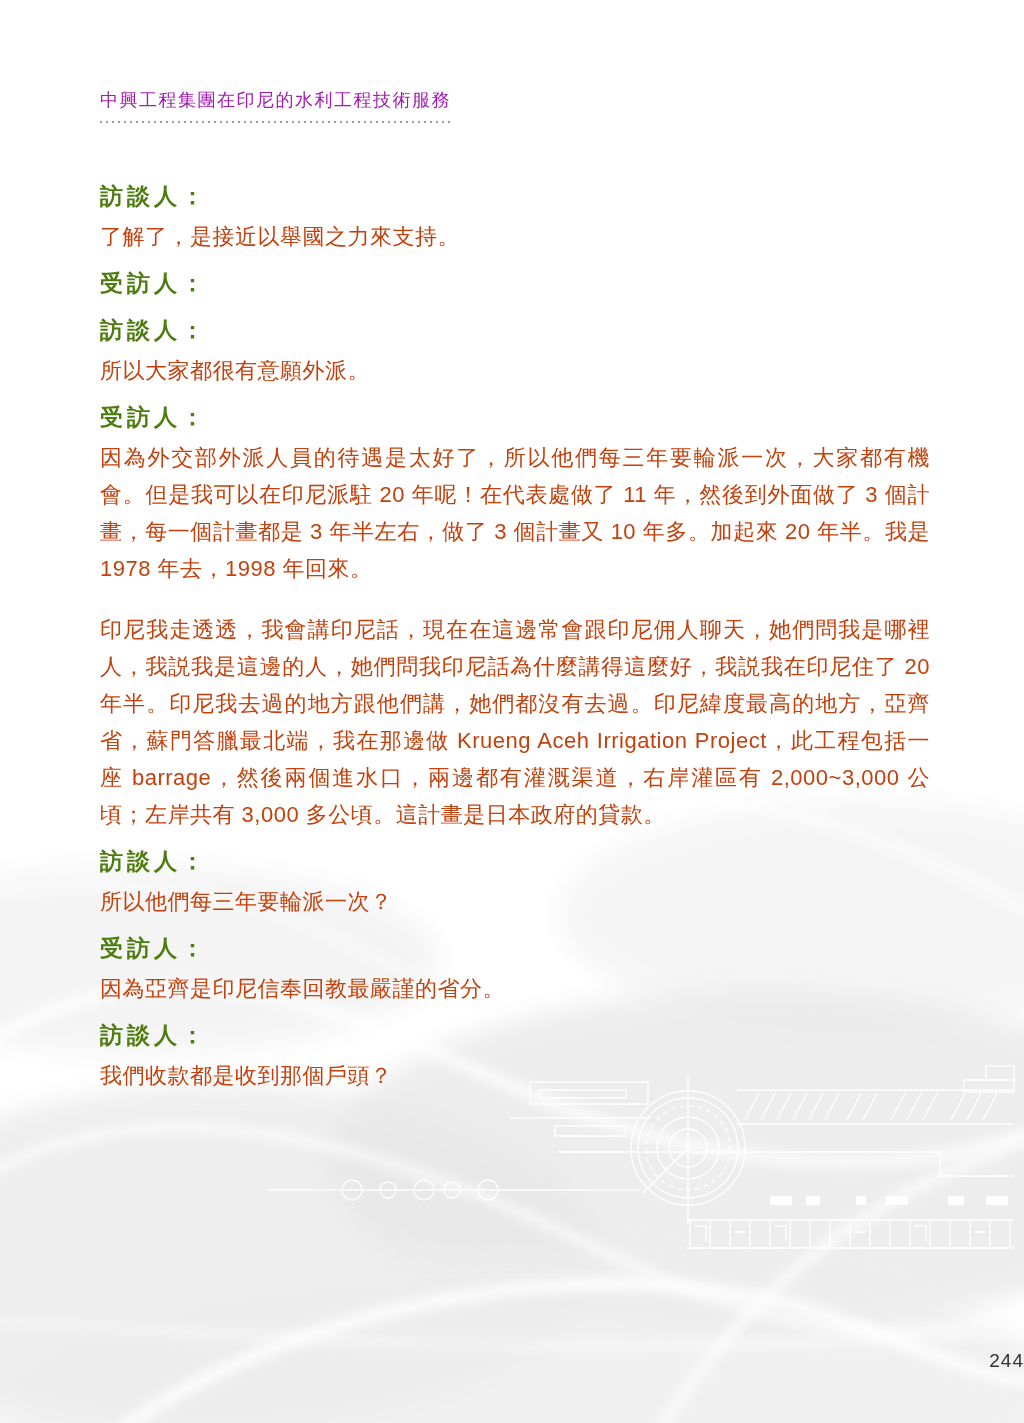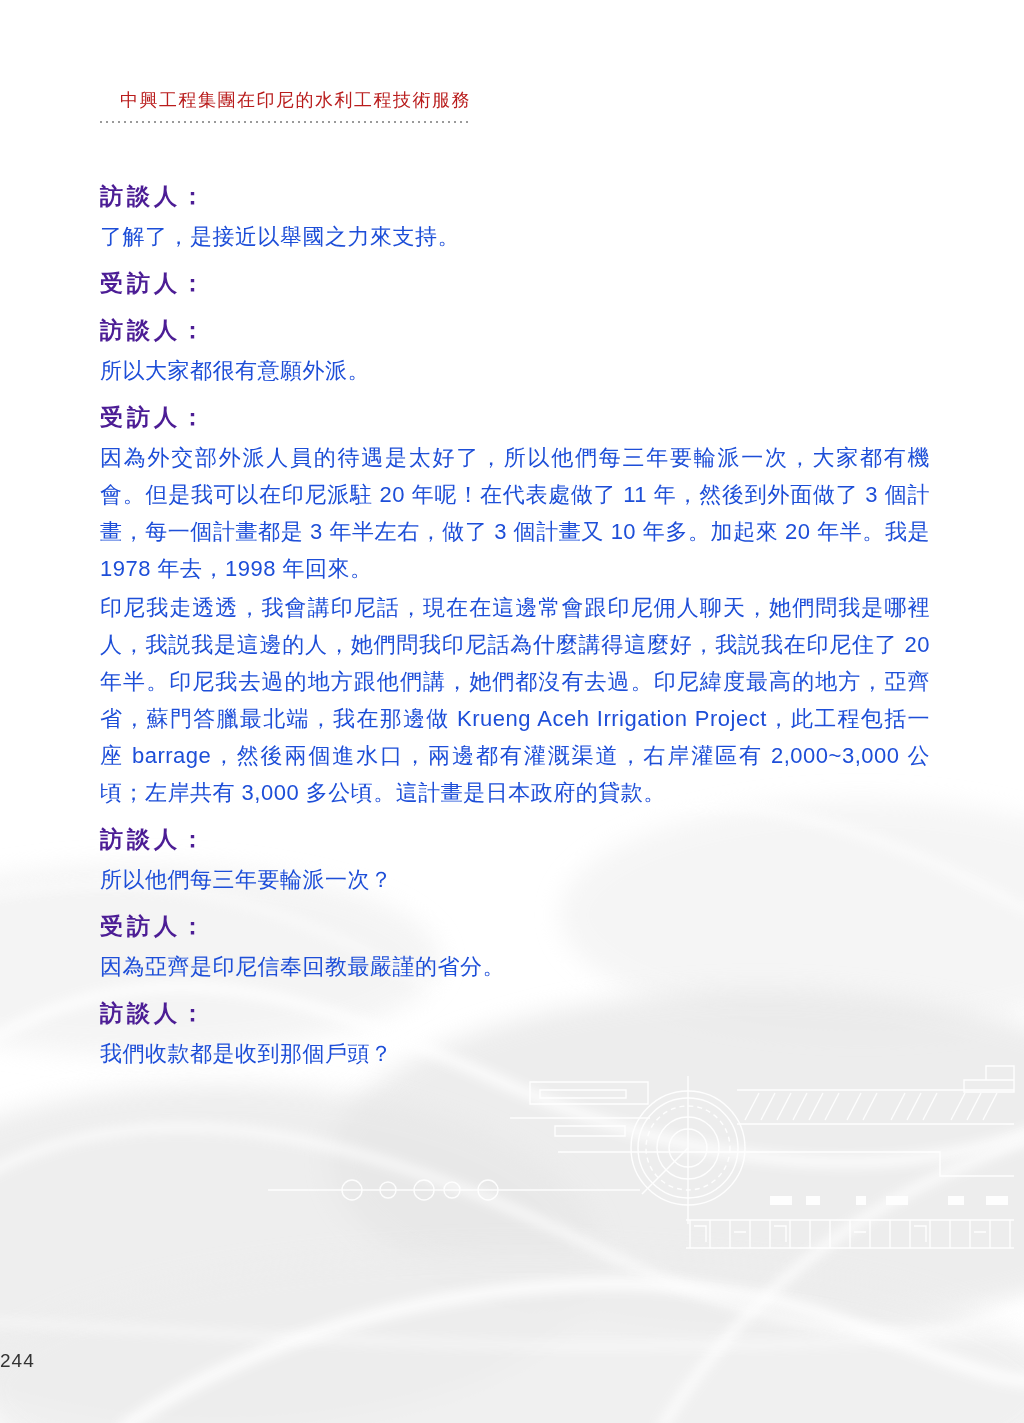--- a/index.html
+++ b/index.html
@@ -9,45 +9,45 @@
     background:#ffffff;
     overflow:hidden;
     font-family:"Liberation Sans","DejaVu Sans",sans-serif;
   }
   .bg{position:absolute;left:0;top:0;z-index:0;}
   .running-header{
     position:absolute;left:100px;top:88px;z-index:2;
     display:inline-block;
   }
   .running-title{
-    font-size:18px;color:#b91c1c;letter-spacing:1.5px;
-    padding-bottom:9px;white-space:nowrap;margin-left:20px;
+    font-size:18px;color:#a21caf;letter-spacing:1.5px;
+    padding-bottom:9px;white-space:nowrap;
   }
   .dotted-rule{
     height:2px;width:100%;
     background-image:repeating-linear-gradient(90deg,#9a9a9a 0 2px,transparent 2px 6px);
   }
   .transcript{
     position:absolute;left:100px;right:94px;top:168px;z-index:2;
   }
   .speaker{
-    font-size:23px;font-weight:bold;color:#4c1d95;
+    font-size:23px;font-weight:bold;color:#4d7c0f;
     letter-spacing:4px;line-height:37px;
     margin:10px 0 3px 0;
   }
   .para{
-    font-size:22px;color:#1d4ed8;line-height:37px;
+    font-size:22px;color:#c2410c;line-height:37px;
     letter-spacing:0.5px;
     text-align:justify;text-justify:inter-ideograph;
     margin:0;
   }
-  .para-gap{margin-top:2px;}
+  .para-gap{margin-top:24px;}
   .page-footer{
     position:absolute;left:0;right:0;top:1350px;z-index:2;
-    text-align:left;
+    text-align:right;
   }
   .page-number{font-size:19px;color:#333333;letter-spacing:1px;}
 </style>
 </head>
 <body>
 
 <div class="page">
 
   <svg class="bg" width="1024" height="1423" viewBox="0 0 1024 1423" aria-hidden="true">
     <defs>

